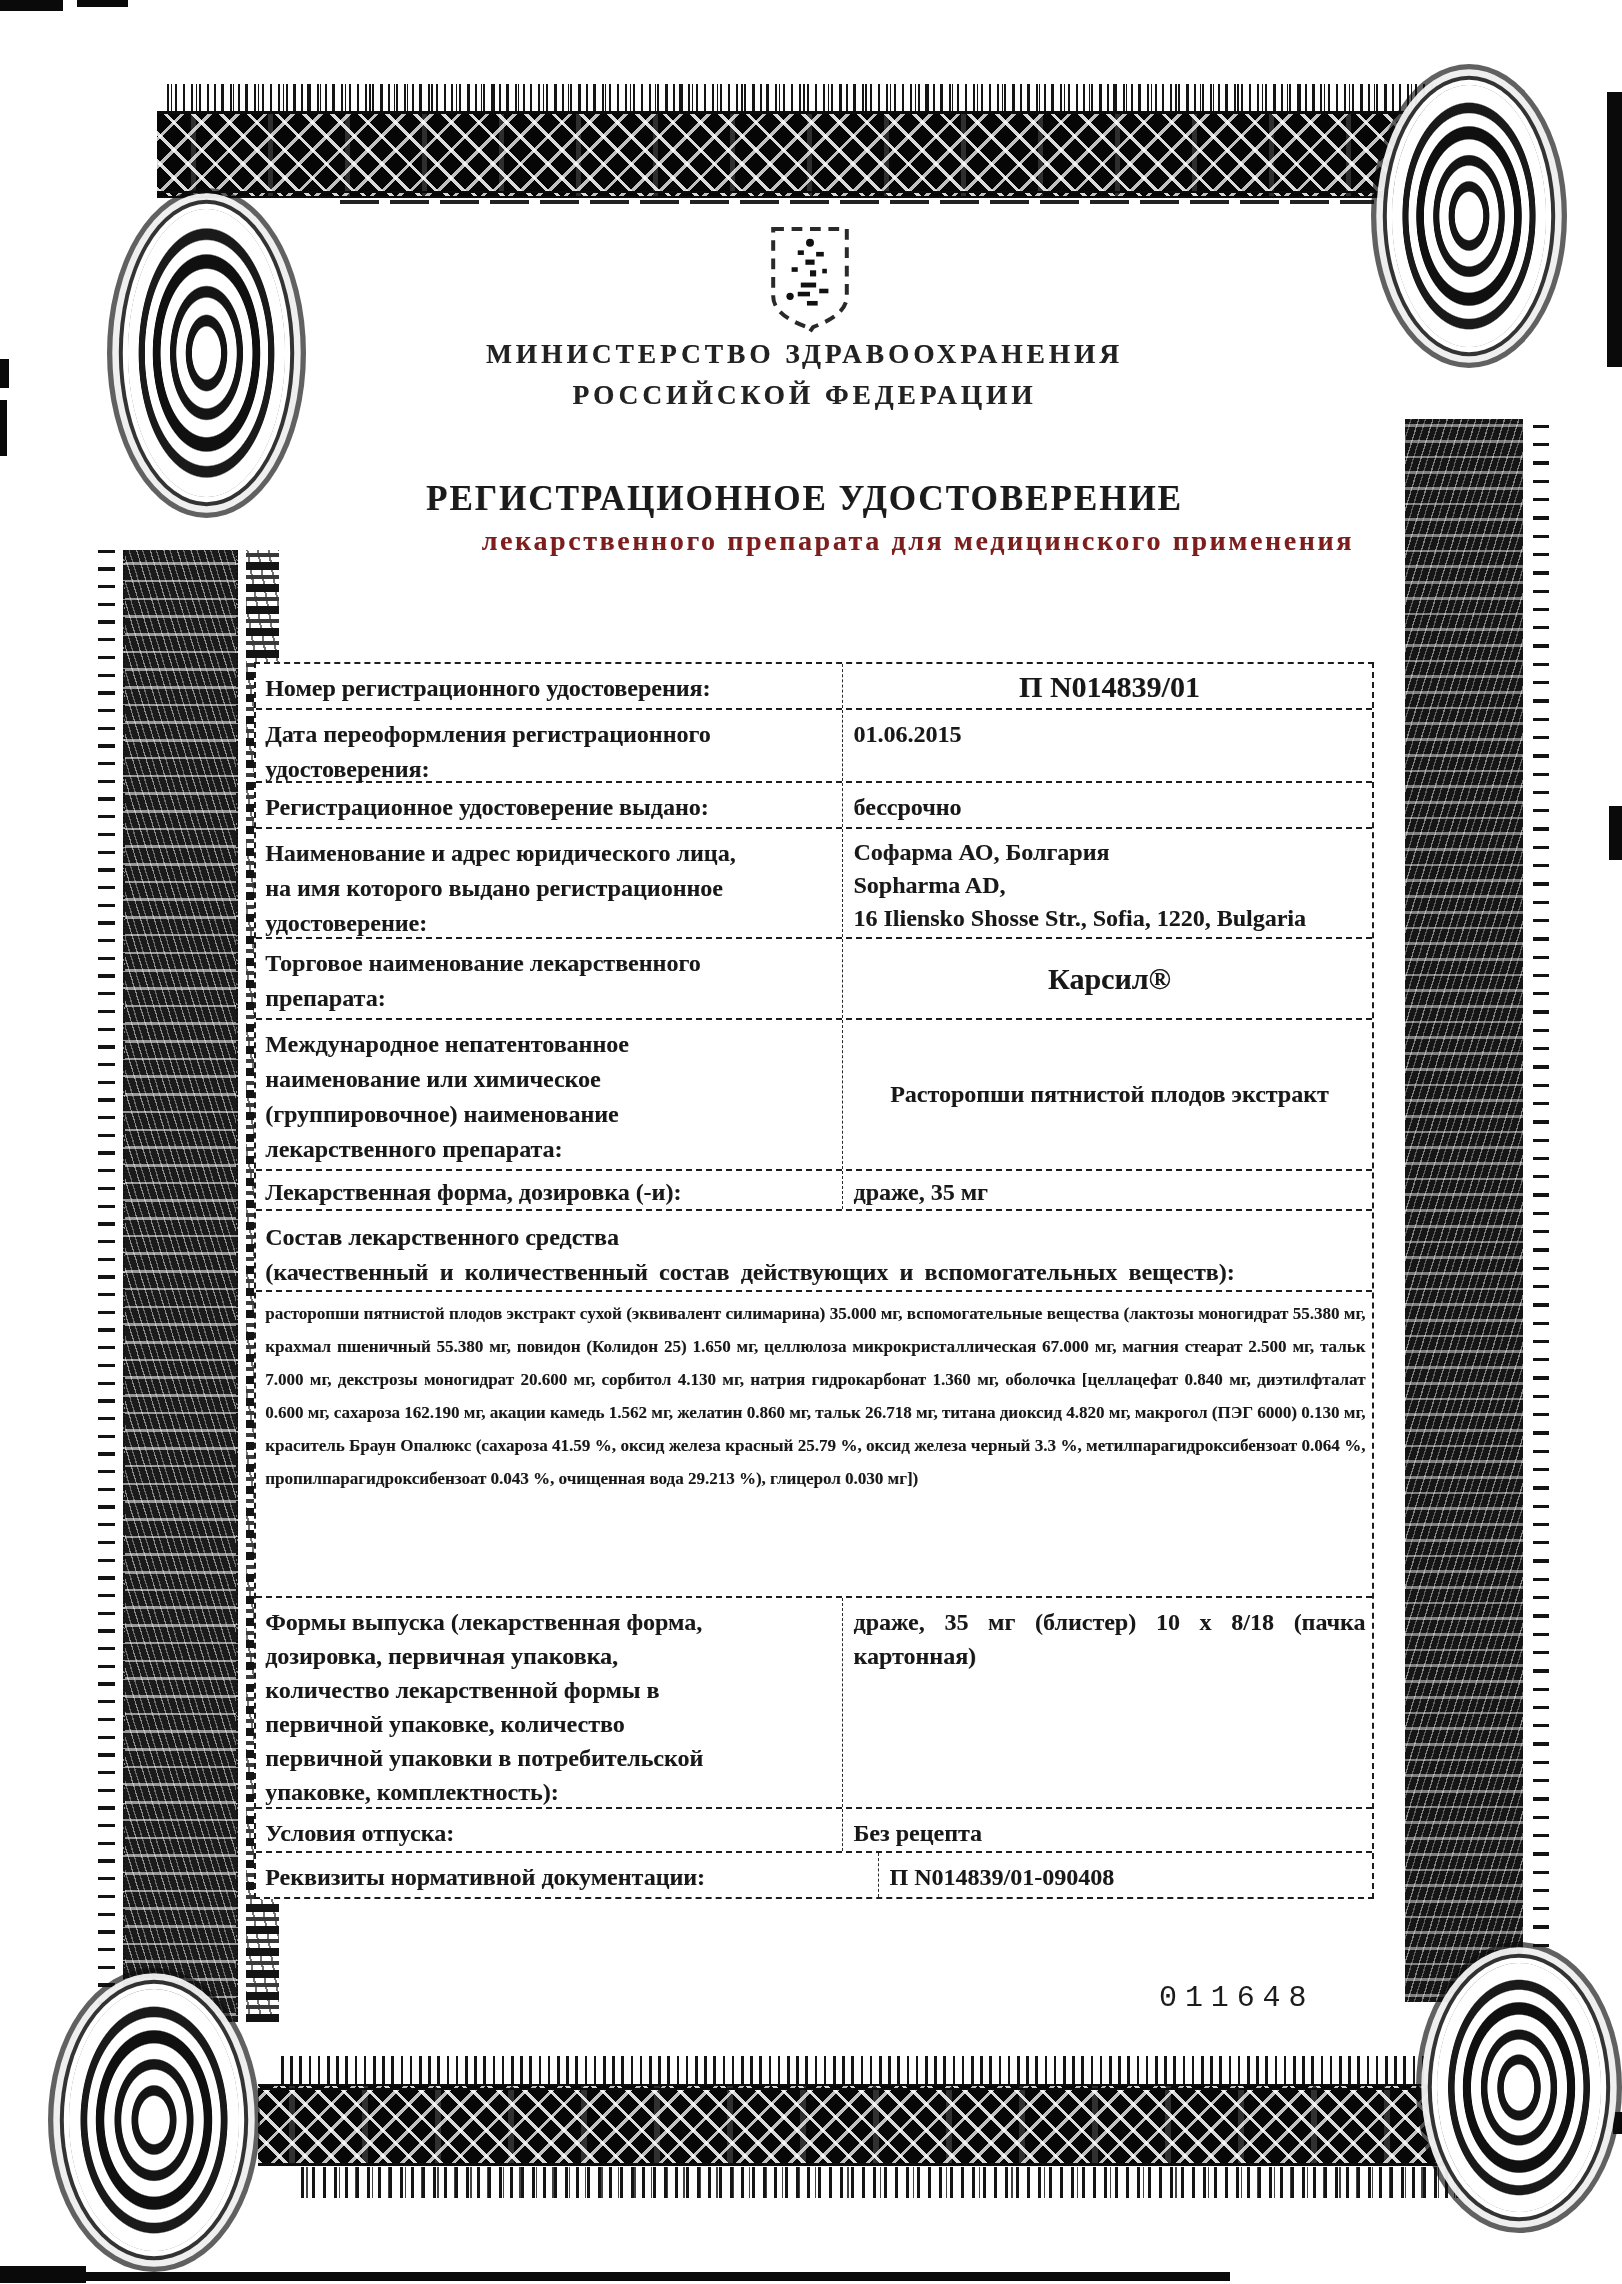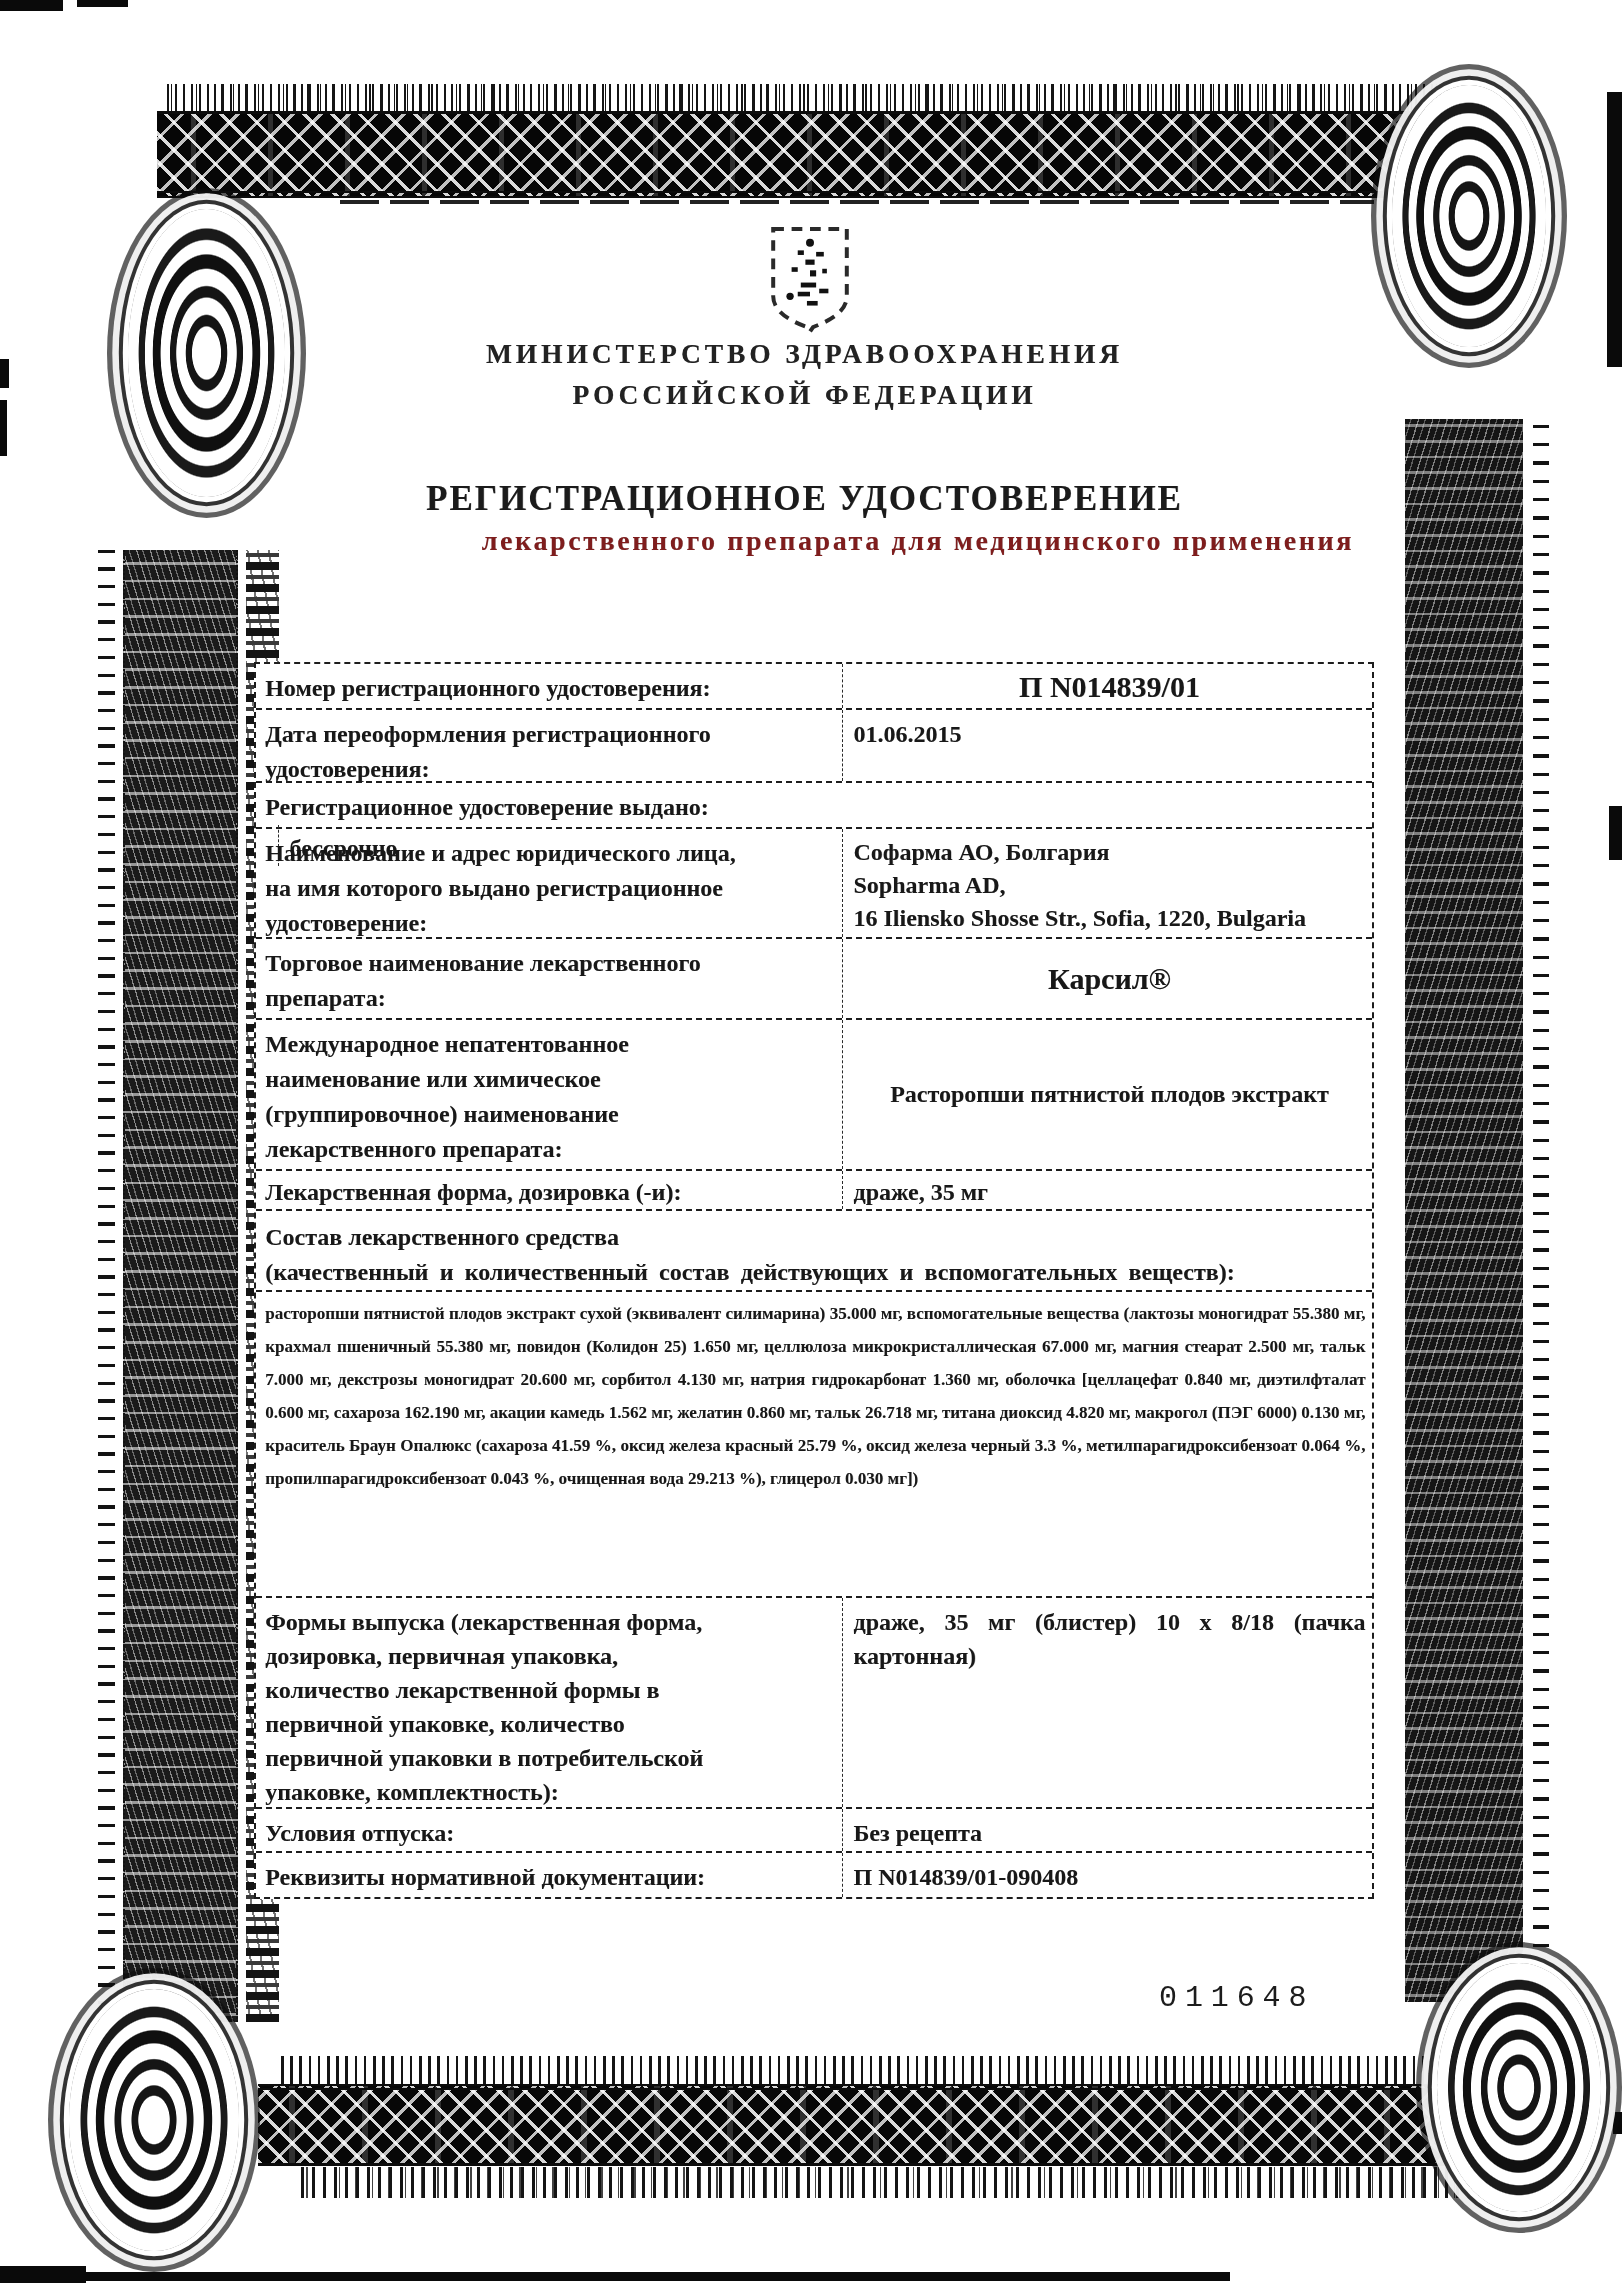--- a/index.html
+++ b/index.html
@@ -132,33 +132,33 @@
     font-size:24px;line-height:35px;padding:6.5px 6.5px 0 9.2px;
     text-shadow:0.3px 0.3px 0 rgba(0,0,0,.3);
   }
   .cell.label{width:564px;font-weight:700;flex:0 0 auto;}
   .cell.value{flex:1 1 auto;font-weight:600;border-left:1.3px dashed #2a2a2a;padding-left:10.5px;margin-left:22px;}
   .cell.full{width:100%;font-weight:700;}
   .vcenter{display:flex;align-items:center;justify-content:center;text-align:center;padding-top:0;}
   .r1{height:44px;}  .r1 .value{font-size:30px;font-weight:700;}
   .r2{height:52px;}  .r2 .value{font-size:33px;font-weight:700;}
   .r3{height:73px;}
-  .r4{height:46px;flex-direction:column;}
+  .r4{height:46px;}
   .r5{height:110px;} .r5 .value{line-height:33px;}
   .r6{height:81px;} .r6 .value{font-size:30px;font-weight:700;}
   .r7{height:151px;}
   .r8{height:40px;padding-bottom:0;} .r8 .cell{padding-top:3.9px;}
   .r9{height:81px;} .r9 .cell{padding-top:9.2px;}
   .r9 .line2{word-spacing:5.2px;}
   .r10{height:306px;}
   .r10 .cell{font-size:17px;line-height:33px;padding-top:5.2px;font-weight:600;text-align:justify;white-space:normal;}
   .r11{height:211px;} .r11 .cell{line-height:34px;}
   .r11 .value{text-align:justify;word-spacing:9.2px;white-space:normal;}
   .r12{height:44px;}
-  .r13{height:46px;}
+  .r13{height:46px;gap:36px;}
 
   
   .serial{
     position:absolute;left:1159px;top:1981px;
     font-family:"Liberation Mono","DejaVu Sans Mono",monospace;
     font-size:30px;letter-spacing:7.9px;font-weight:500;color:#1c1c1c;
   }
 </style>
 </head>
 <body>

